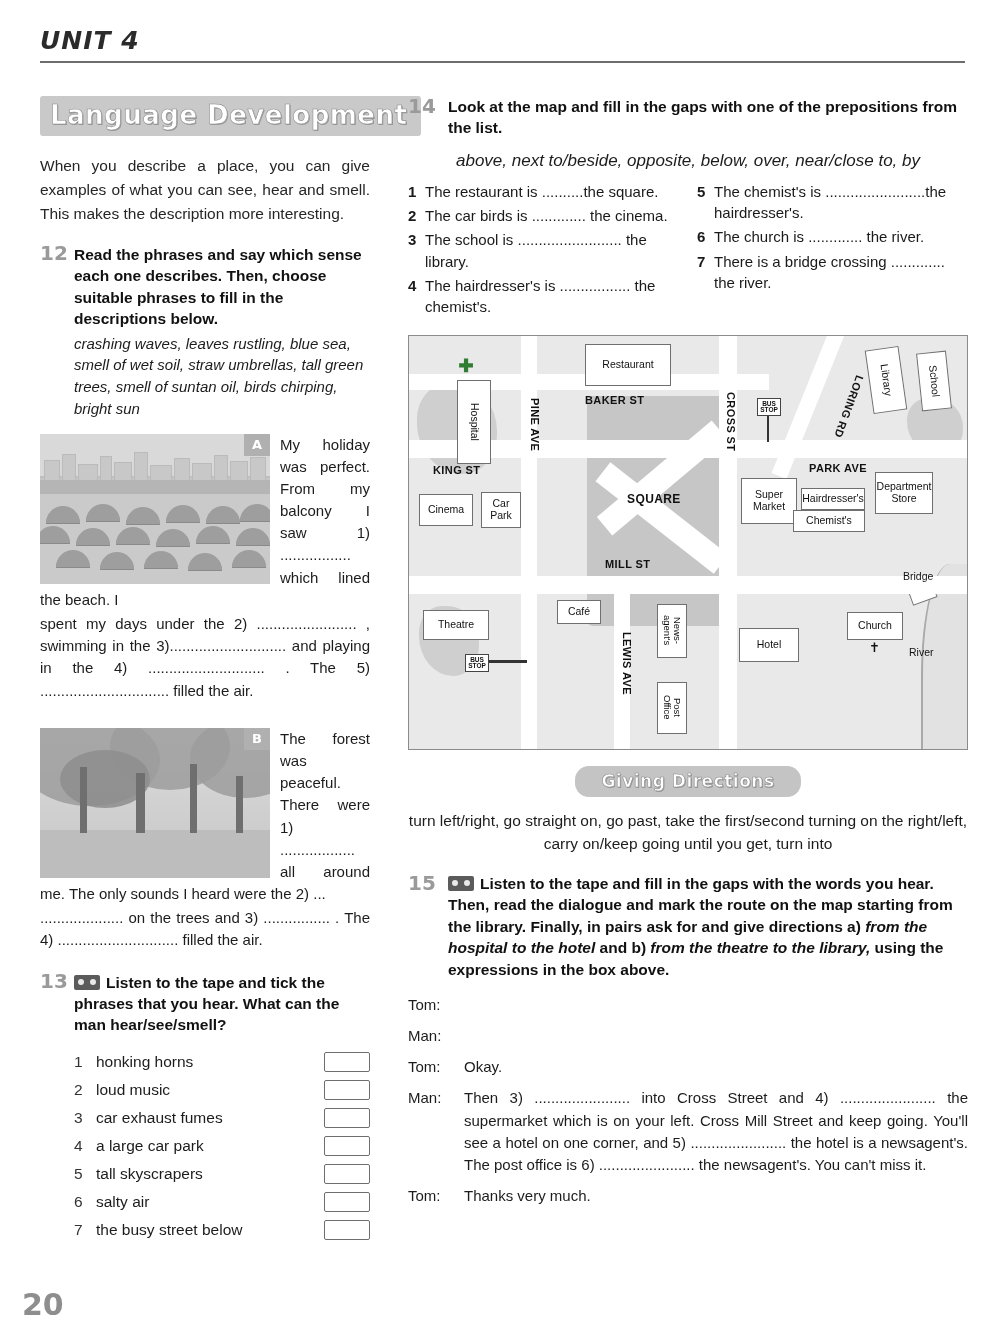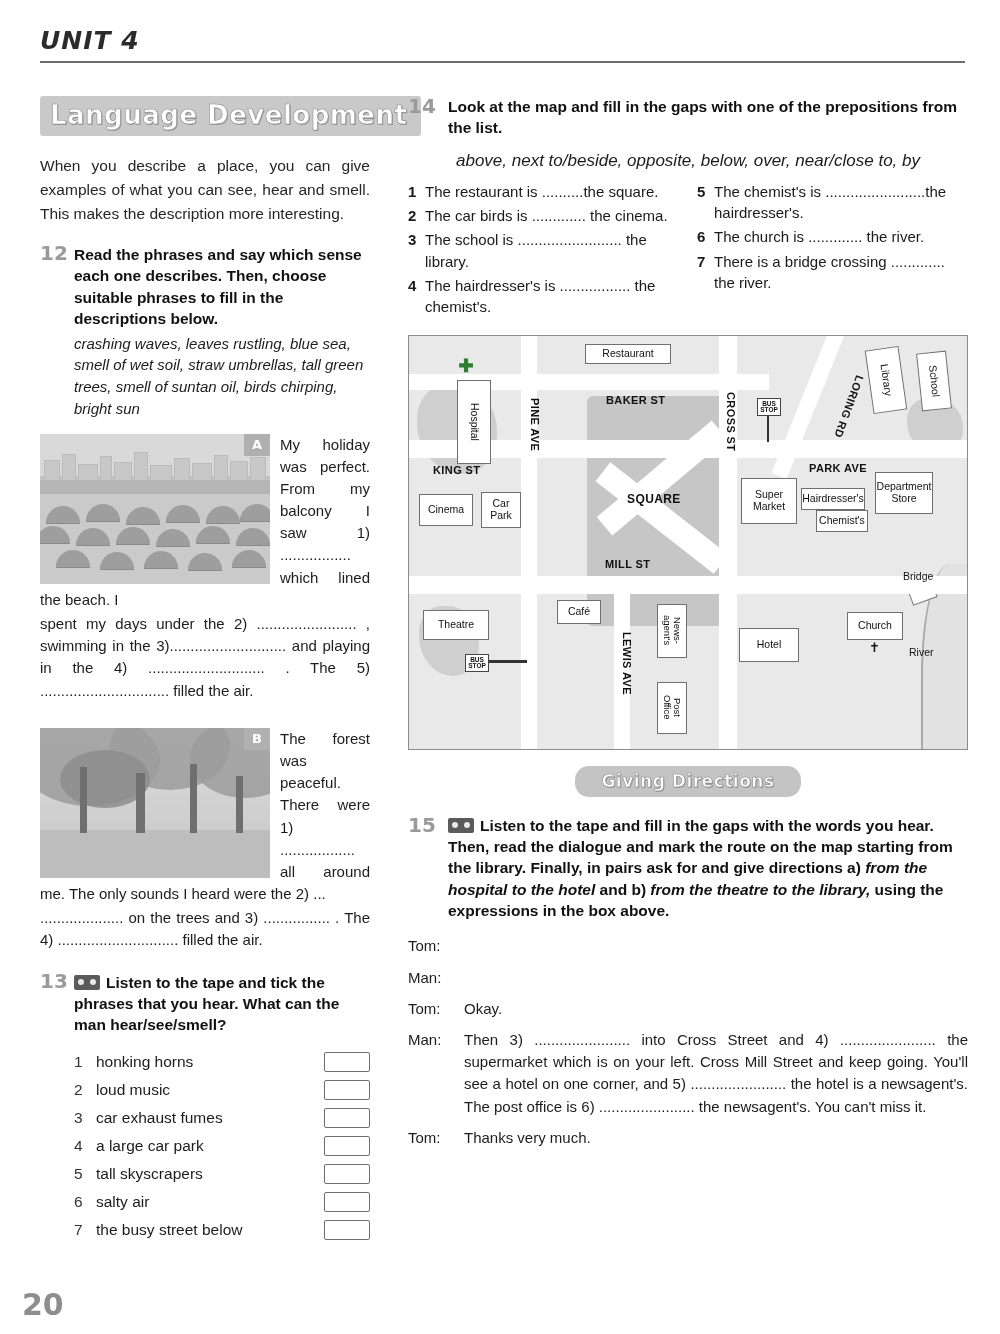--- a/index.html
+++ b/index.html
@@ -432,21 +432,21 @@
         <div class="road" style="left:112px;top:0;width:16px;height:415px;"></div>
         <div class="road" style="left:310px;top:0;width:18px;height:415px;"></div>
         <div class="road" style="left:205px;top:258px;width:16px;height:157px;"></div>
         <div class="road" style="left:430px;top:-30px;width:16px;height:180px;transform:rotate(22deg);transform-origin:top left;"></div>
 
         <div class="bldg" style="left:48px;top:44px;width:34px;height:84px;background:#ffffff;">
           <span class="vert">Hospital</span>
         </div>
         <div class="bldg" style="left:46px;top:20px;width:22px;height:22px;border:none;background:transparent;color:#2f7d32;font-size:18px;font-weight:bold;">✚</div>
 
-        <div class="bldg" style="left:176px;top:8px;width:86px;height:20px;">
+        <div class="bldg" style="left:176px;top:8px;width:86px;height:42px;">
           <span>Restaurant</span>
         </div>
 
         <div class="bldg" style="left:460px;top:12px;width:34px;height:64px;transform:rotate(-8deg);">
           <span class="vert">Library</span>
         </div>
         <div class="bldg" style="left:510px;top:16px;width:30px;height:58px;transform:rotate(-6deg);">
           <span class="vert">School</span>
         </div>
 
@@ -456,21 +456,21 @@
         <div class="bldg" style="left:72px;top:156px;width:40px;height:36px;">
           <span>Car Park</span>
         </div>
 
         <div class="bldg" style="left:332px;top:142px;width:56px;height:46px;">
           <span>Super Market</span>
         </div>
         <div class="bldg" style="left:392px;top:152px;width:64px;height:22px;">
           <span>Hairdresser's</span>
         </div>
-        <div class="bldg" style="left:407px;top:174px;width:52px;height:22px;justify-content:center;">
+        <div class="bldg" style="left:384px;top:174px;width:72px;height:22px;justify-content:center;">
           <span>Chemist's</span>
         </div>
         <div class="bldg" style="left:466px;top:136px;width:58px;height:42px;">
           <span>Department Store</span>
         </div>
 
         <div class="bldg" style="left:14px;top:274px;width:66px;height:30px;">
           <span>Theatre</span>
         </div>
         <div class="bldg" style="left:148px;top:264px;width:44px;height:24px;">
@@ -491,33 +491,34 @@
         <div class="lbl-plain" style="left:460px;top:304px;font-size:13px;">✝</div>
 
         <div class="lbl-plain" style="left:494px;top:234px;">Bridge</div>
         <div class="lbl-plain" style="left:500px;top:310px;">River</div>
 
         <div class="busstop" style="left:348px;top:62px;width:24px;height:18px;">BUS STOP</div>
         <div class="pole" style="left:358px;top:80px;width:2px;height:26px;"></div>
         <div class="busstop" style="left:56px;top:318px;width:24px;height:18px;">BUS STOP</div>
         <div class="pole" style="left:80px;top:324px;width:38px;height:3px;"></div>
 
-        <div class="street-lbl" style="left:197px;top:58px;">BAKER ST</div>
+        <div class="street-lbl" style="left:176px;top:58px;">BAKER ST</div>
         <div class="street-lbl" style="left:24px;top:128px;">KING ST</div>
         <div class="street-lbl" style="left:400px;top:126px;">PARK AVE</div>
         <div class="street-lbl" style="left:196px;top:222px;">MILL ST</div>
         <div class="street-lbl vert" style="left:120px;top:62px;">PINE AVE</div>
         <div class="street-lbl vert" style="left:316px;top:56px;">CROSS ST</div>
         <div class="street-lbl vert" style="left:434px;top:38px;transform:rotate(20deg);">LORING RD</div>
         <div class="street-lbl vert" style="left:212px;top:296px;">LEWIS AVE</div>
       </div>
     </div>
 
     <div class="gd-wrap">
       <div class="banner small">Giving Directions</div>
+      <div class="gd-text">turn left/right, go straight on, go past, take the first/second turning on the right/left, carry on/keep going until you get, turn into</div>
     </div>
 
     <div class="r-ex" style="margin-top:18px;">
       <div class="r-num">15</div>
       <div class="r-body">
         <div class="ex-instr">
           <span class="cassette"></span><span>Listen to the tape and fill in the gaps with the words you hear. Then, read the dialogue and mark the route on the map starting from the library. Finally, in pairs ask for and give directions a) </span><em>from the hospital to the hotel</em><span> and b) </span><em>from the theatre to the library,</em><span> using the expressions in the box above.</span>
         </div>
       </div>
     </div>

